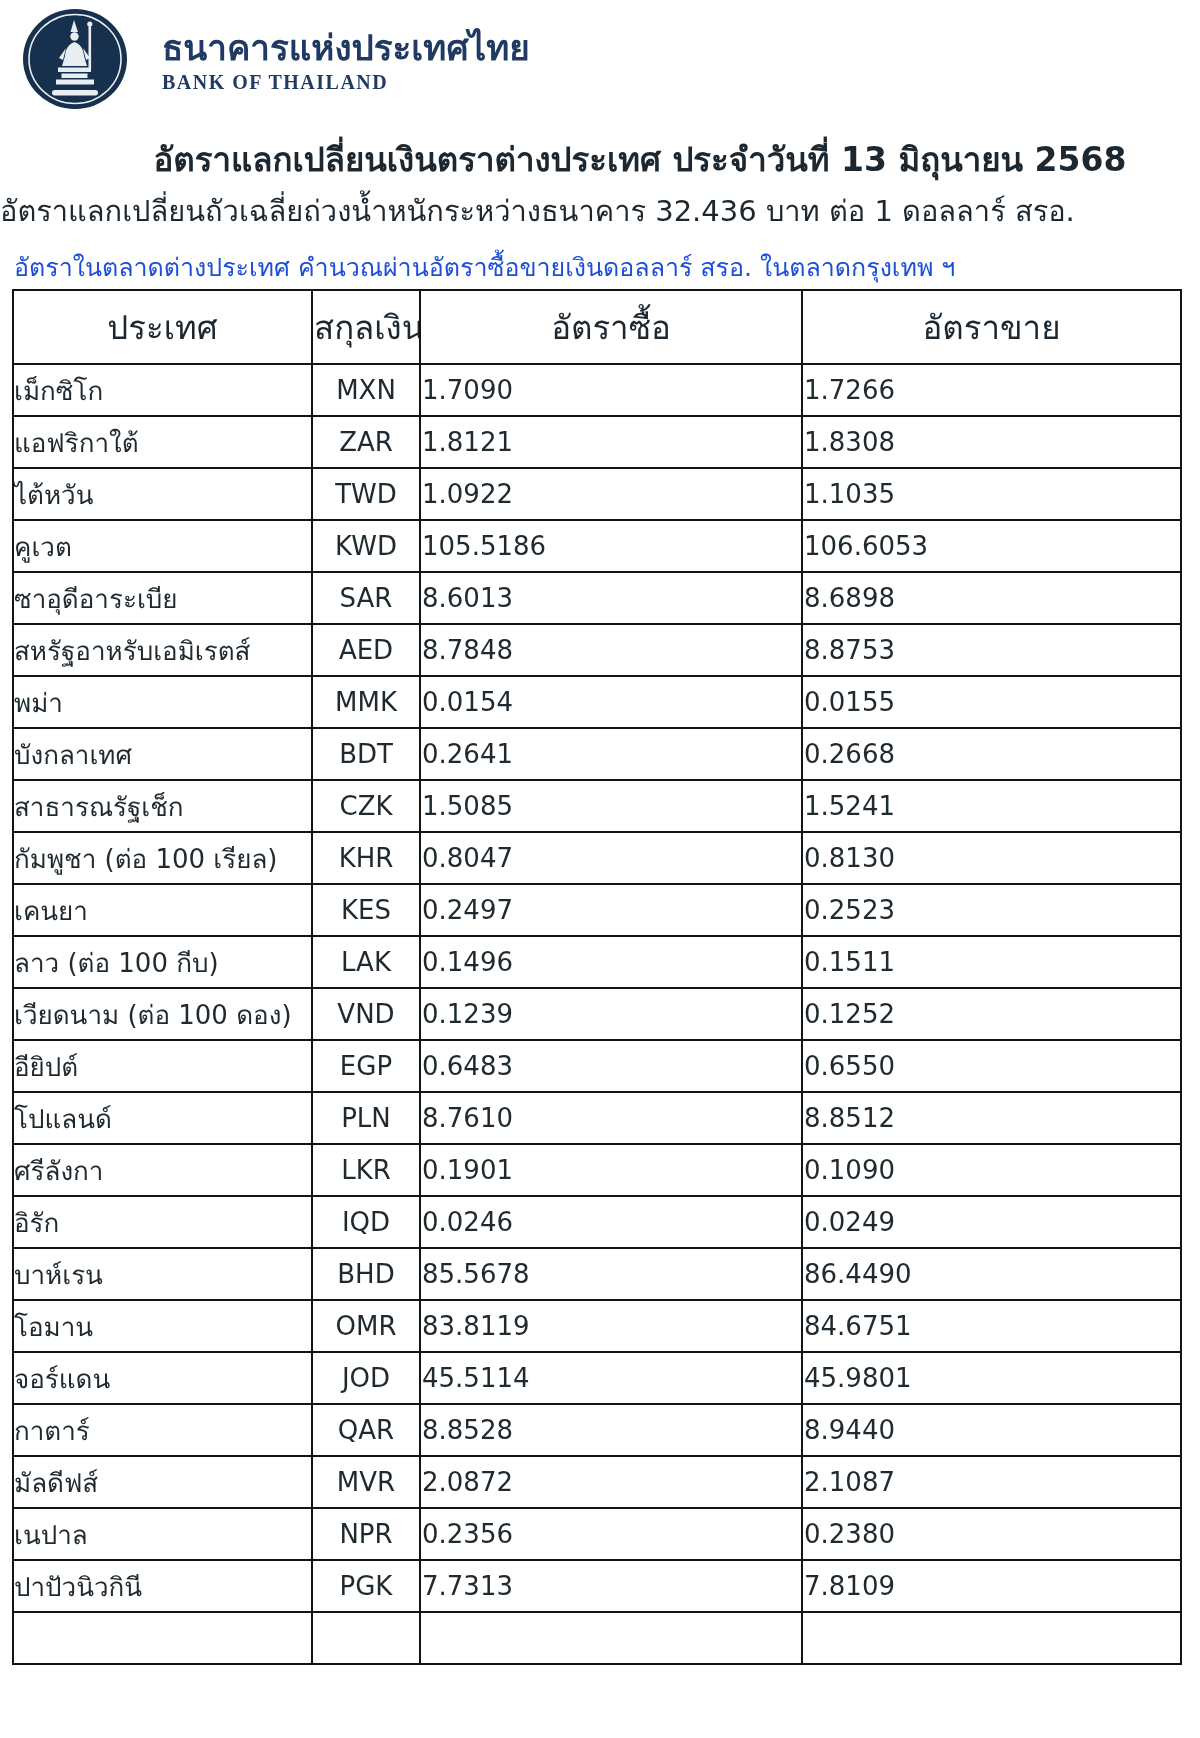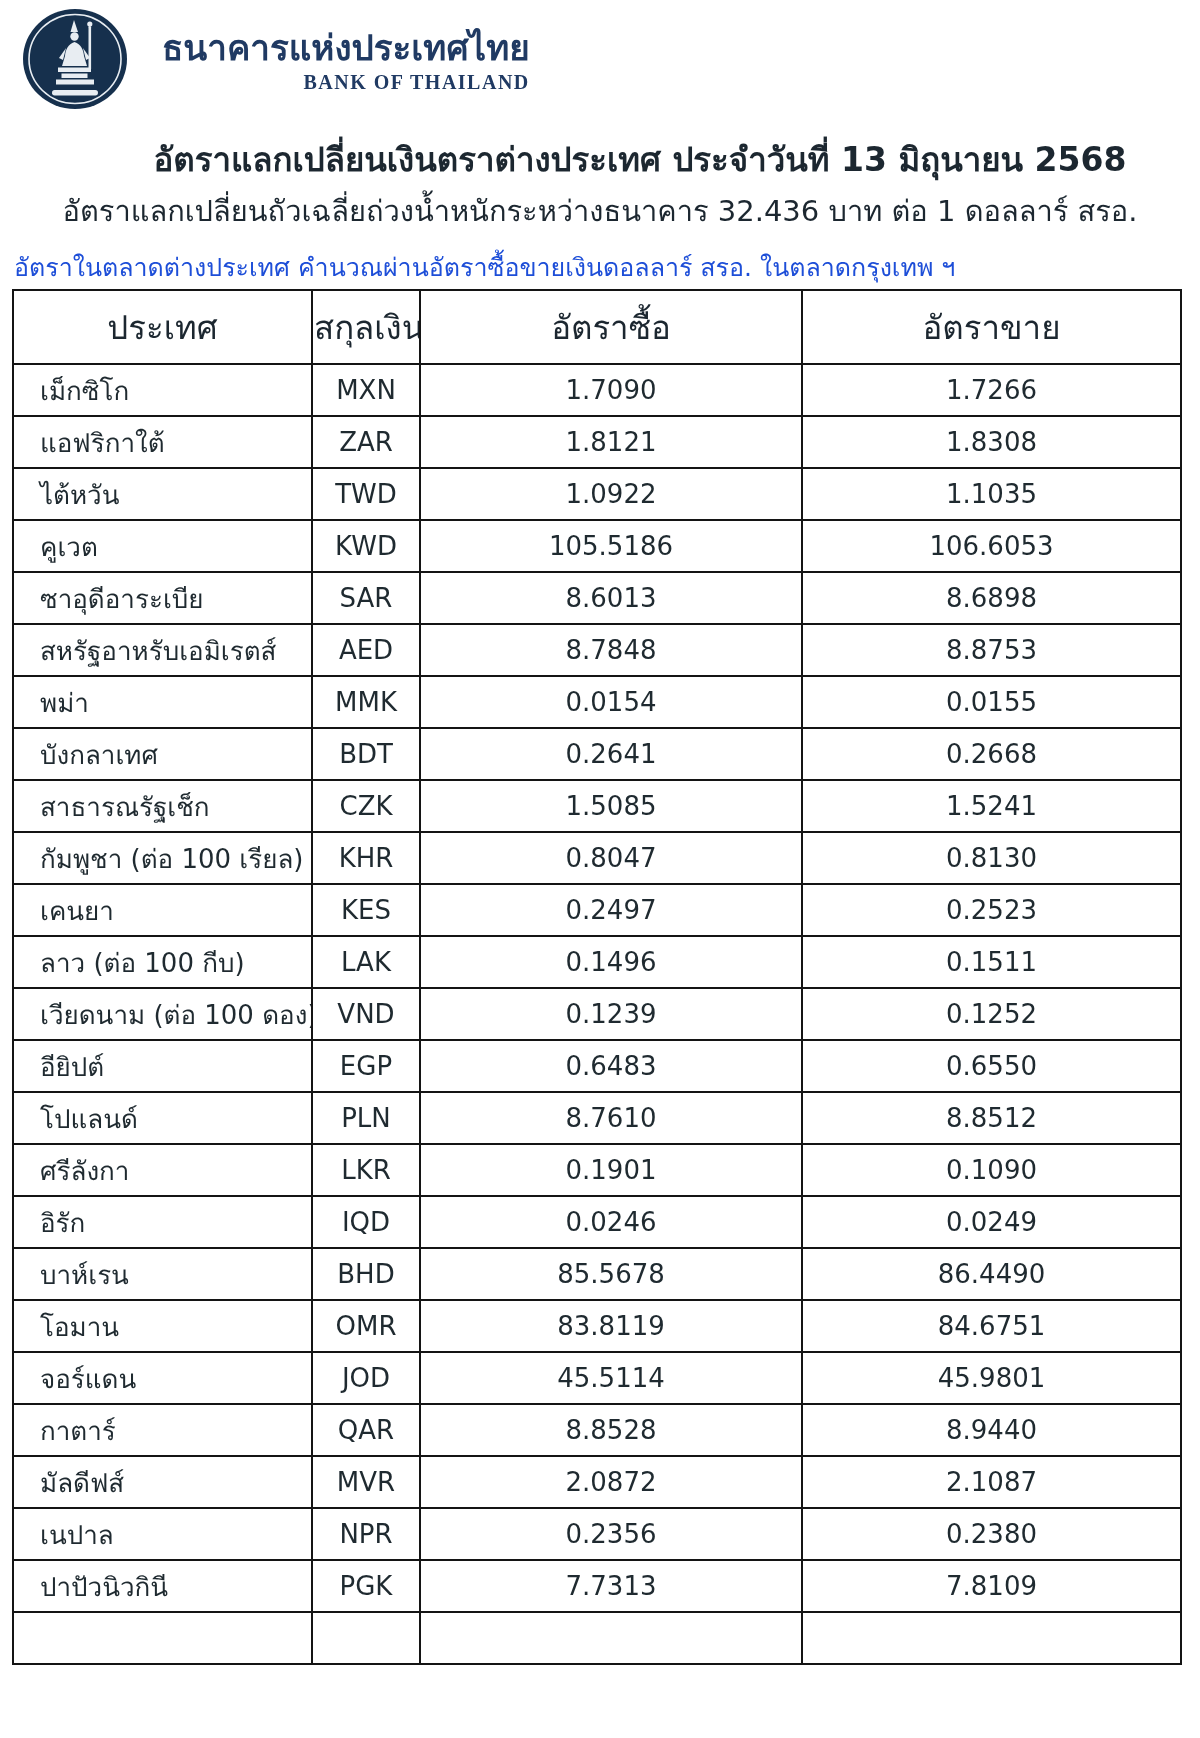--- a/index.html
+++ b/index.html
@@ -5,39 +5,39 @@
   html,body{margin:0;padding:0;}
   body{
     width:1200px;height:1738px;overflow:hidden;position:relative;
     background:#ffffff;
     font-family:"DejaVu Sans","Liberation Sans",sans-serif;
     color:#1d272e;
   }
   
   .brand{position:absolute;left:22px;top:8px;display:flex;align-items:flex-start;}
   .emblem{width:106px;height:102px;flex:0 0 auto;}
-  .brand-names{margin:20px 1px 0 34px;text-align:right;}
+  .brand-names{margin:20px 1px 0 34px;}
   .brand-th{font-size:35px;font-weight:bold;color:#203a63;line-height:1.15;}
   .brand-en{font-size:20px;font-weight:bold;letter-spacing:1.5px;color:#203a63;
             font-family:"Liberation Serif","DejaVu Serif",serif;margin-top:3px;}
   
   .doc-title{position:absolute;top:133px;left:0;width:100%;text-align:center;
              font-size:33px;font-weight:600;color:#1c2730;padding-left:40px;}
-  .doc-subtitle{position:absolute;top:188px;left:0;width:100%;text-align:center;
+  .doc-subtitle{position:absolute;top:188px;left:0;width:100%;
                 font-size:29px;font-weight:500;color:#1c2730;}
   .doc-note{position:absolute;top:247px;left:14px;font-size:25px;color:#1d4ed8;}
   
   table.rates{position:absolute;top:289px;left:12px;width:1168px;
               border-collapse:collapse;table-layout:fixed;}
   .rates th,.rates td{border:2px solid #141414;overflow:hidden;white-space:nowrap;}
   .rates thead th{height:70px;font-size:33px;font-weight:500;text-align:center;color:#1c2730;}
   .rates tbody td{height:48px;font-size:26px;color:#1f2a30;}
-  td.c-country{text-align:left;padding-left:26px;font-size:27px;}
+  td.c-country{text-align:left;padding-left:0;font-size:27px;}
   td.c-code{text-align:center;}
-  td.c-buy,td.c-sell{text-align:center;}
+  td.c-buy,td.c-sell{text-align:left;}
   col.w-country{width:299px;} col.w-code{width:108px;}
   col.w-buy{width:382px;} col.w-sell{width:379px;}
 </style>
 </head>
 <body>
 
 <div class="brand">
   <svg class="emblem" viewBox="0 0 106 102" xmlns="http://www.w3.org/2000/svg" aria-hidden="true">
     <ellipse cx="53" cy="51" rx="52" ry="50" fill="#16304d"></ellipse>
     <ellipse cx="53" cy="51" rx="46" ry="44.5" fill="none" stroke="#e8edf2" stroke-width="1.6"></ellipse>

